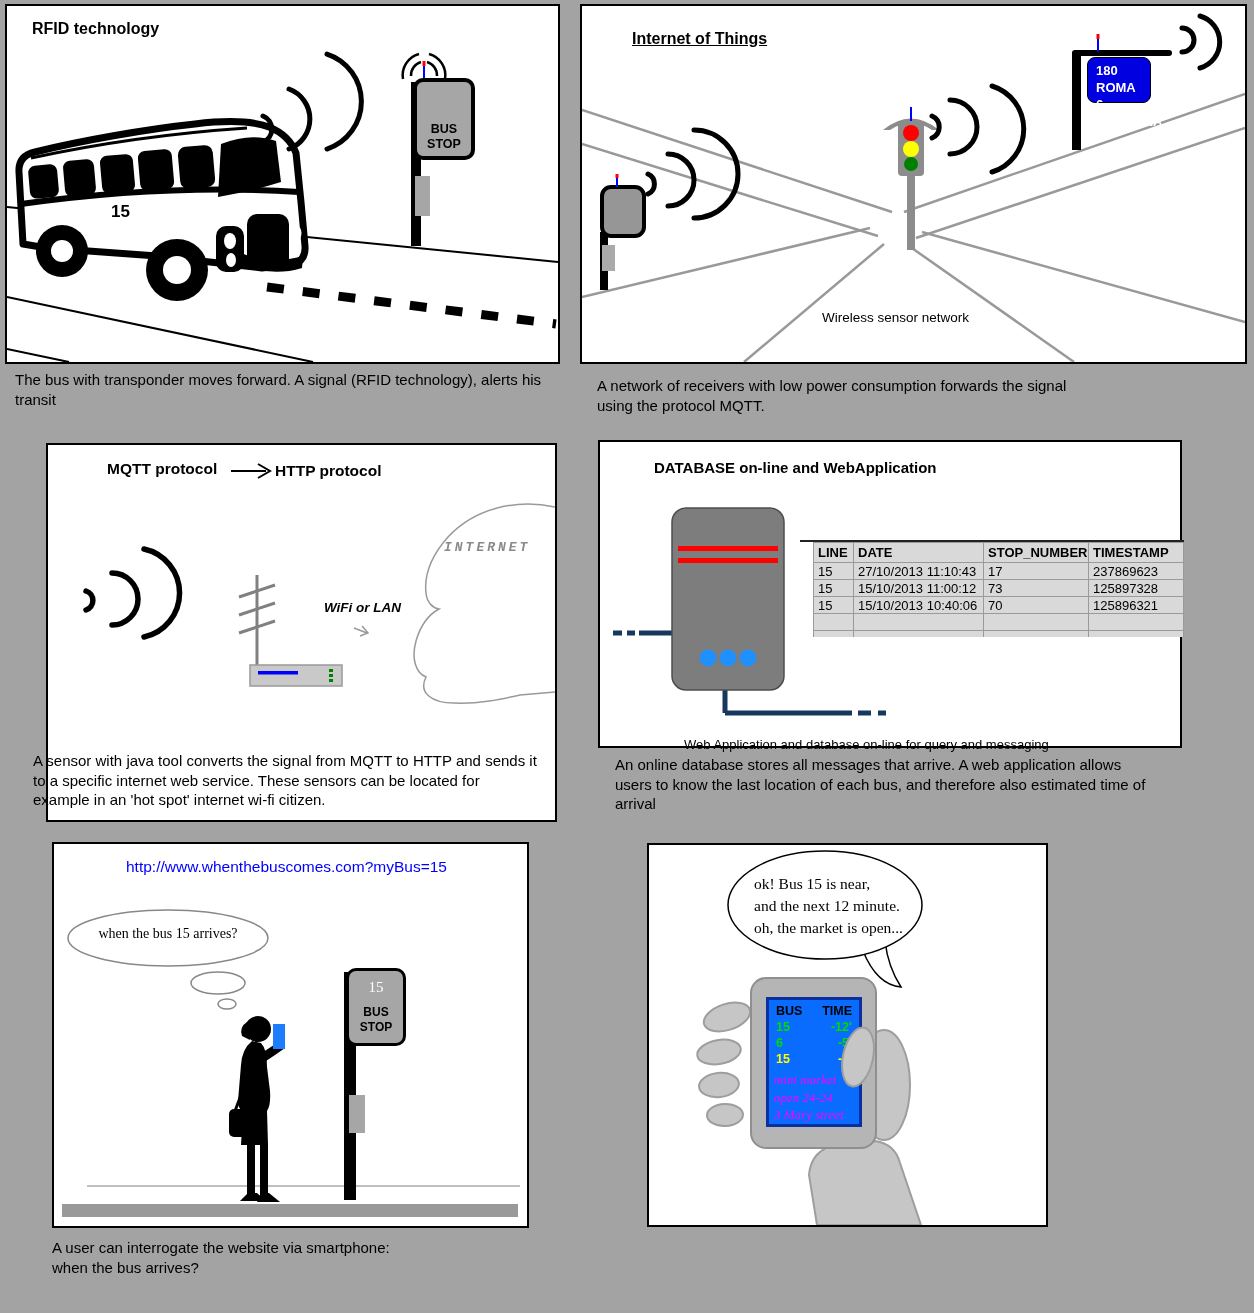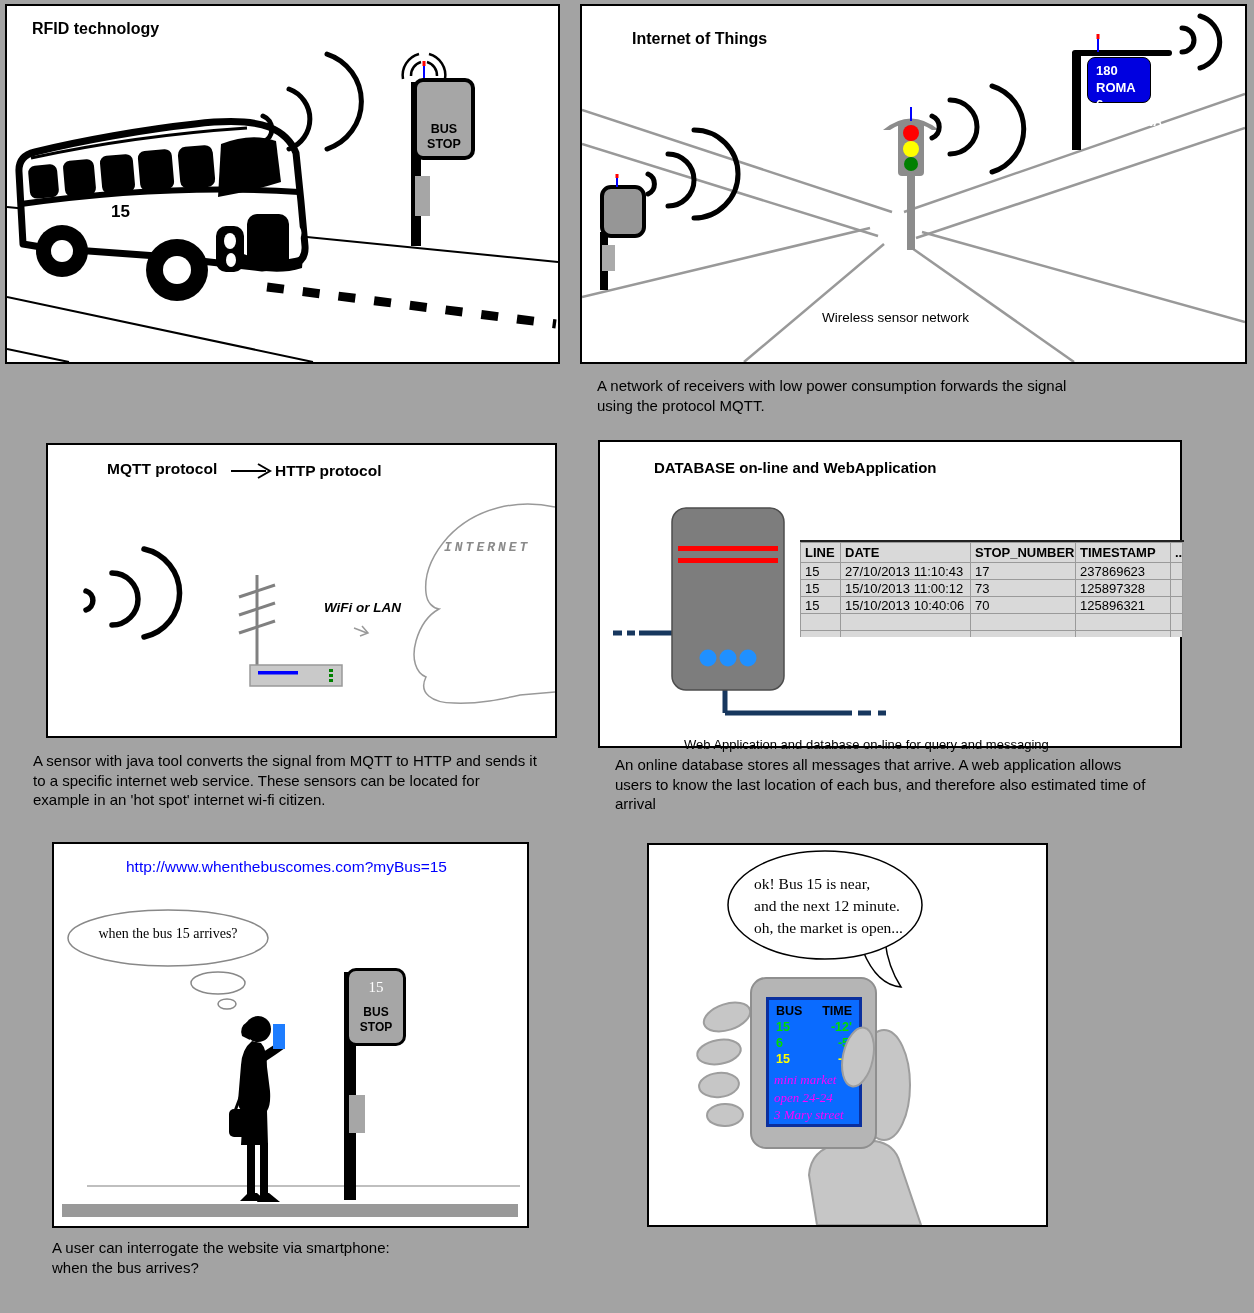--- a/index.html
+++ b/index.html
@@ -87,20 +87,22 @@
         </g>
       </g>
     </svg>
     <div class="ptitle" style="left:25px;top:14px;">RFID technology</div>
     <div class="abs" style="left:104px;top:196px;font-weight:bold;font-size:17px;">15</div>
     <div class="signbox" style="left:406px;top:72px;width:62px;height:82px;">
       <div class="stoptext abs" style="left:0;right:0;top:40px;">BUS
 STOP</div>
     </div>
   </section>
+  <div class="caption" style="left:15px;top:370px;width:545px;">The bus with transponder moves forward. A signal (RFID technology), alerts his
+transit</div>
 
   <section class="panel" style="left:580px;top:4px;width:667px;height:360px;">
     <svg width="663" height="356" viewBox="0 0 663 356">
       <g stroke="#999" stroke-width="2.5" fill="none">
         <path d="M 0,104 L 310,206"></path>
         <path d="M 0,138 L 296,230"></path>
         <path d="M 663,88 L 322,206"></path>
         <path d="M 663,122 L 334,232"></path>
         <path d="M 0,291 L 288,222"></path>
         <path d="M 162,356 L 302,238"></path>
@@ -137,29 +139,29 @@
         <rect x="490" y="44" width="100" height="6" rx="3" fill="#000"></rect>
         <rect x="490" y="46" width="9" height="98" fill="#000"></rect>
         <line x1="516" y1="32" x2="516" y2="46" stroke="#0000ff" stroke-width="2"></line>
         <rect x="514.5" y="28" width="3" height="5" fill="#ff0000"></rect>
       </g>
       <g stroke="#000" fill="none" stroke-width="5" stroke-linecap="round">
         <path d="M 600,22 A 12,12 0 0 1 600,46"></path>
         <path d="M 618,10 A 27,27 0 0 1 618,62"></path>
       </g>
     </svg>
-    <div class="ptitle" style="left:50px;top:24px;">Internet of Things</div>
+    <div class="ptitle" style="left:50px;top:24px;text-decoration:underline;">Internet of Things</div>
     <div class="bluesign" style="left:505px;top:51px;width:64px;height:46px;">180 ROMA
 6 BOLOGNA</div>
     <div class="abs" style="left:240px;top:304px;font-size:13.5px;">Wireless sensor network</div>
   </section>
   <div class="caption" style="left:597px;top:376px;width:640px;">A network of receivers with low power consumption forwards the signal
 using the protocol MQTT.</div>
 
-  <section class="panel" style="left:46px;top:443px;width:511px;height:295px;">
+  <section class="panel" style="left:46px;top:443px;width:511px;height:379px;">
     <svg width="507" height="301" viewBox="0 0 507 301">
       <g stroke="#000" stroke-width="2" fill="none">
         <line x1="183" y1="26" x2="218" y2="26"></line>
         <polyline points="210,19 222,26 210,33"></polyline>
       </g>
       <g stroke="#000" fill="none" stroke-width="5.5" stroke-linecap="round">
         <path d="M 38,146 A 10,10 0 0 1 38,165"></path>
         <path d="M 64,128 A 26,26 0 0 1 64,180"></path>
         <path d="M 96,104 A 45,45 0 0 1 96,192"></path>
       </g>
@@ -206,21 +208,21 @@
         <rect x="72" y="66" width="112" height="182" rx="14" fill="#7d7d7d" stroke="#4d4d4d" stroke-width="1.5"></rect>
         <rect x="78" y="104" width="100" height="5" fill="#ff0000"></rect>
         <rect x="78" y="116" width="100" height="5" fill="#ff0000"></rect>
         <circle cx="108" cy="216" r="8.5" fill="#2090ff"></circle>
         <circle cx="128" cy="216" r="8.5" fill="#2090ff"></circle>
         <circle cx="148" cy="216" r="8.5" fill="#2090ff"></circle>
       </g>
     </svg>
     <div class="ptitle" style="left:54px;top:17px;font-size:15px;">DATABASE on-line and WebApplication</div>
     <div class="tblwrap" style="left:200px;top:98px;width:384px;height:95px;">
-      <table class="db" style="width:382px;">
+      <table class="db" style="width:382px;margin-left:13px;">
         <colgroup>
             <col style="width:40px">
             <col style="width:130px">
             <col style="width:105px">
             <col style="width:95px">
             <col style="width:12px">
           </colgroup>
         <tbody>
             <tr>
           <th>LINE</th>

